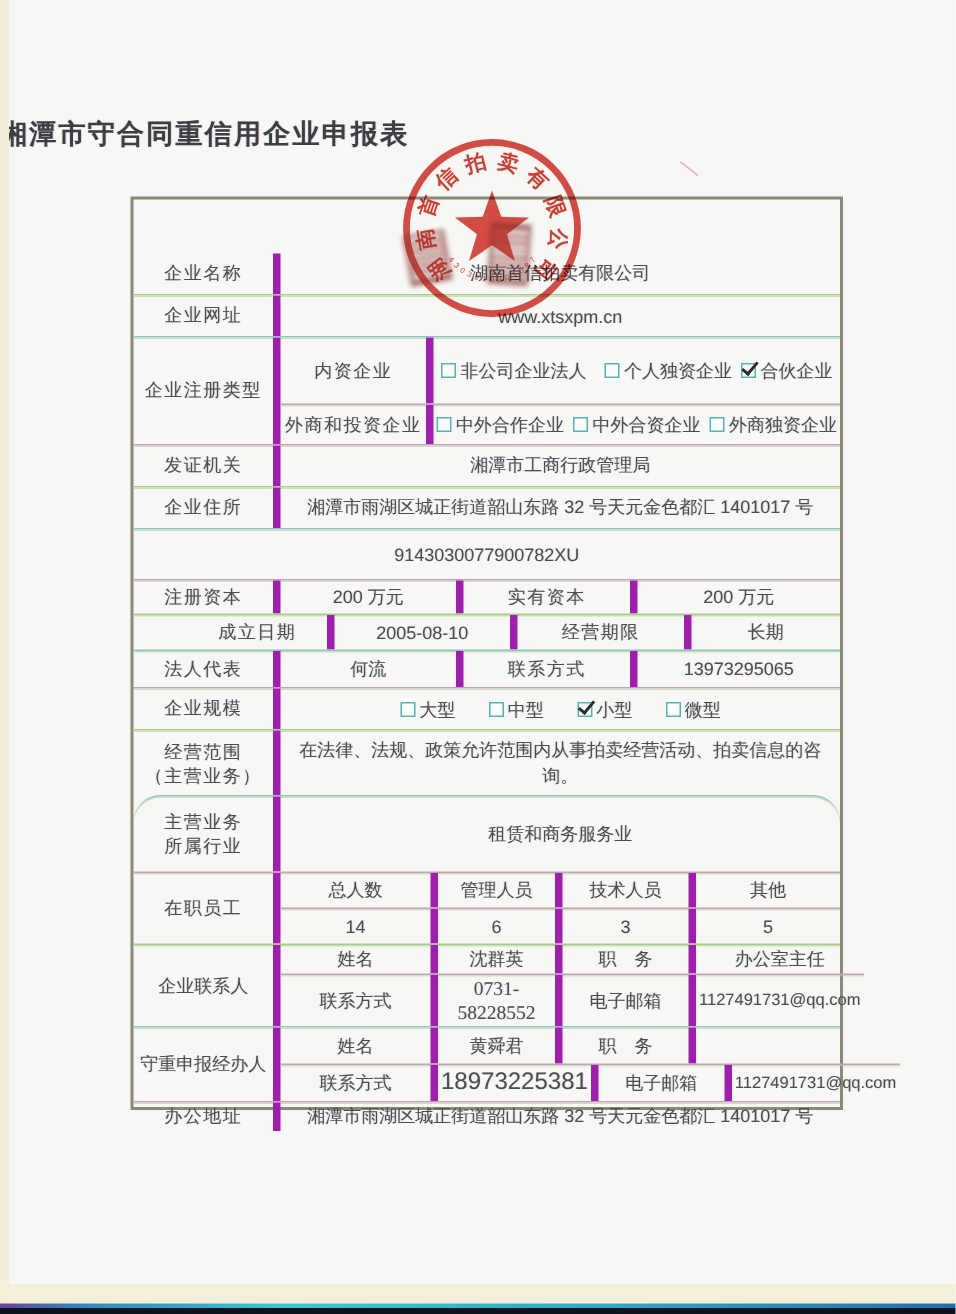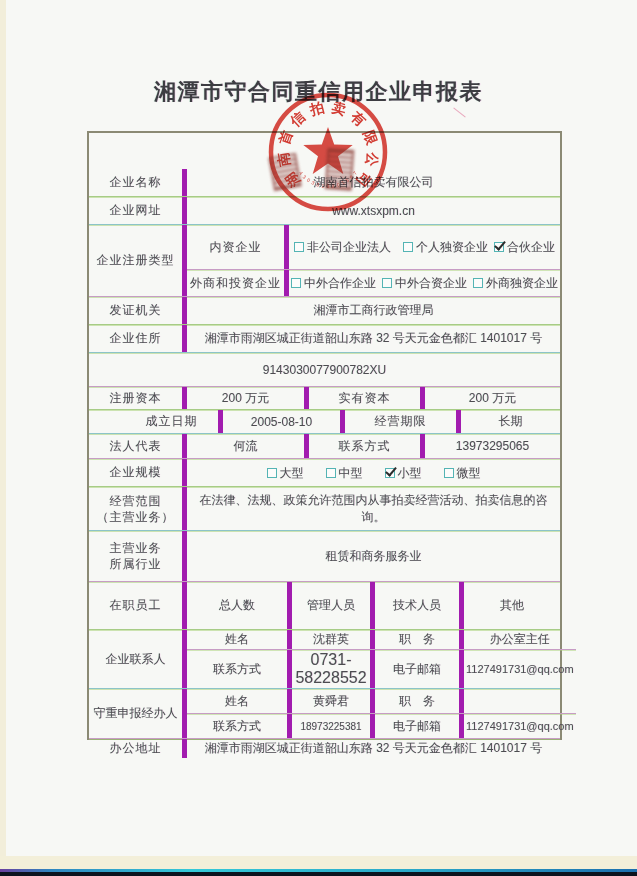--- a/index.html
+++ b/index.html
@@ -1,20 +1,20 @@
 <!DOCTYPE html>
 <html><head>
 <meta charset="utf-8">
 <style>
   html,body{margin:0;padding:0;}
   body{width:637px;height:876px;overflow:hidden;background:#fbfbf9;
        font-family:"Liberation Sans","DejaVu Sans",sans-serif;}
   .page{position:absolute;left:0;top:0;width:637px;height:876px;background:#f7f8f5;}
-  .title{position:absolute;left:0;top:77px;width:637px;text-align:center;
-         font-size:22px;font-weight:bold;color:#3d3d42;letter-spacing:1.5px;
+  .title{position:absolute;left:0;top:77px;width:637px;text-align:left;
+         font-size:18px;font-weight:bold;color:#3d3d42;letter-spacing:1.5px;
          text-shadow:.7px 0 rgba(210,60,190,.18),-.7px 0 rgba(60,190,120,.18);}
   
   .tbl{position:absolute;left:87px;top:131px;width:475px;height:609px;
        border:2px solid #8b8a74;display:flex;flex-direction:column;box-sizing:border-box;
        color:#4c4c50;font-size:12px;
        text-shadow:.6px 0 rgba(210,60,190,.16),-.6px 0 rgba(60,190,120,.16);}
   .r{display:flex;box-sizing:border-box;border-top:1px solid #c79cc4;
      box-shadow:inset 0 1px 0 rgba(170,210,120,.55);}
   .r:first-child{border-top:none;box-shadow:none;}
   .tbl>.r:nth-child(3n+2){border-top-color:#a7cc86;}
@@ -26,21 +26,21 @@
   .val{flex:1;}
   .stack{flex:1;display:flex;flex-direction:column;box-sizing:border-box;}
   .subr{display:flex;flex:1;box-sizing:border-box;}
   .subr+.subr{border-top:1px solid #c79cc4;box-shadow:inset 0 1px 0 rgba(170,210,120,.5);}
   .subr .c:first-child{border-left:none;}
   .sublbl{flex:0 0 97px;letter-spacing:1px;}
   .col2a{flex:0 0 122px;} .col2b{flex:0 0 116px;letter-spacing:1px;} .col2c{flex:1;}
   .g1{flex:0 0 100px;} .g2{flex:0 0 83px;} .g3{flex:0 0 89px;} .g4{flex:1;}
   .h27{flex:0 0 27px;margin-top:36px;} .h28{flex:0 0 28px;} .h72{flex:0 0 72px;} .h34{flex:0 0 34px;}
   .h23{flex:0 0 23px;} .h24{flex:0 0 24px;padding-left:36px;} .h25{flex:0 0 25px;} .h44{flex:0 0 44px;}
-  .h51{flex:0 0 51px;} .h48{flex:0 0 48px;} .h50{flex:0 0 50px;} .hfill{flex:1;}
+  .h51{flex:0 0 51px;border-radius:18px;} .h48{flex:0 0 48px;} .h50{flex:0 0 50px;} .hfill{flex:1;}
   .two{display:flex;flex-direction:column;justify-content:center;line-height:16px;}
   .optline{display:flex;align-items:center;justify-content:center;white-space:nowrap;line-height:20px;}
   .gap{width:12px;} .gap-s{width:6px;} .gap-l{width:22px;}
   .scope-val{padding:0 10px;line-height:17px;}
   
   .cb{display:inline-block;position:relative;width:10px;height:10px;margin-right:3px;
       border:1px solid #54b4b4;background:rgba(255,255,255,.6);box-sizing:border-box;
       flex:0 0 10px;}
   .cb.checked::after{content:"";position:absolute;left:2px;top:-4px;width:4px;height:9px;
       border:solid #2c2c2c;border-width:0 2px 2px 0;transform:rotate(40deg);}
@@ -187,53 +187,59 @@
 
     <div class="r h48">
       <div class="c lbl">在职员工</div>
       <div class="stack">
         <div class="subr">
           <div class="c g1">总人数</div>
           <div class="c g2">管理人员</div>
           <div class="c g3">技术人员</div>
           <div class="c g4">其他</div>
         </div>
+        <div class="subr">
+          <div class="c g1">14</div>
+          <div class="c g2">6</div>
+          <div class="c g3">3</div>
+          <div class="c g4">5</div>
+        </div>
       </div>
     </div>
 
     <div class="r h50">
       <div class="c lbl" style="letter-spacing:0;">企业联系人</div>
       <div class="stack">
         <div class="subr">
           <div class="c g1">姓名</div>
           <div class="c g2">沈群英</div>
           <div class="c g3">职　务</div>
           <div class="c g4">办公室主任</div>
         </div>
         <div class="subr">
           <div class="c g1">联系方式</div>
-          <div class="c g2" style="font-size:16px;">0731-58228552</div>
+          <div class="c g2" style="font-size:13px;font-family:Liberation Serif, serif;">0731-58228552</div>
           <div class="c g3">电子邮箱</div>
           <div class="c g4" style="font-size:11px;">1127491731@qq.com</div>
         </div>
       </div>
     </div>
 
     <div class="r h50">
       <div class="c lbl" style="letter-spacing:0;">守重申报经办人</div>
       <div class="stack">
         <div class="subr">
           <div class="c g1">姓名</div>
           <div class="c g2">黄舜君</div>
           <div class="c g3">职　务</div>
           <div class="c g4"></div>
         </div>
         <div class="subr">
           <div class="c g1">联系方式</div>
-          <div class="c g2" style="font-size:10px;">18973225381</div>
+          <div class="c g2" style="font-size:16px;">18973225381</div>
           <div class="c g3">电子邮箱</div>
           <div class="c g4" style="font-size:11px;">1127491731@qq.com</div>
         </div>
       </div>
     </div>
 
     <div class="r hfill">
       <div class="c lbl">办公地址</div>
       <div class="c val">湘潭市雨湖区城正街道韶山东路 32 号天元金色都汇 1401017 号</div>
     </div>

